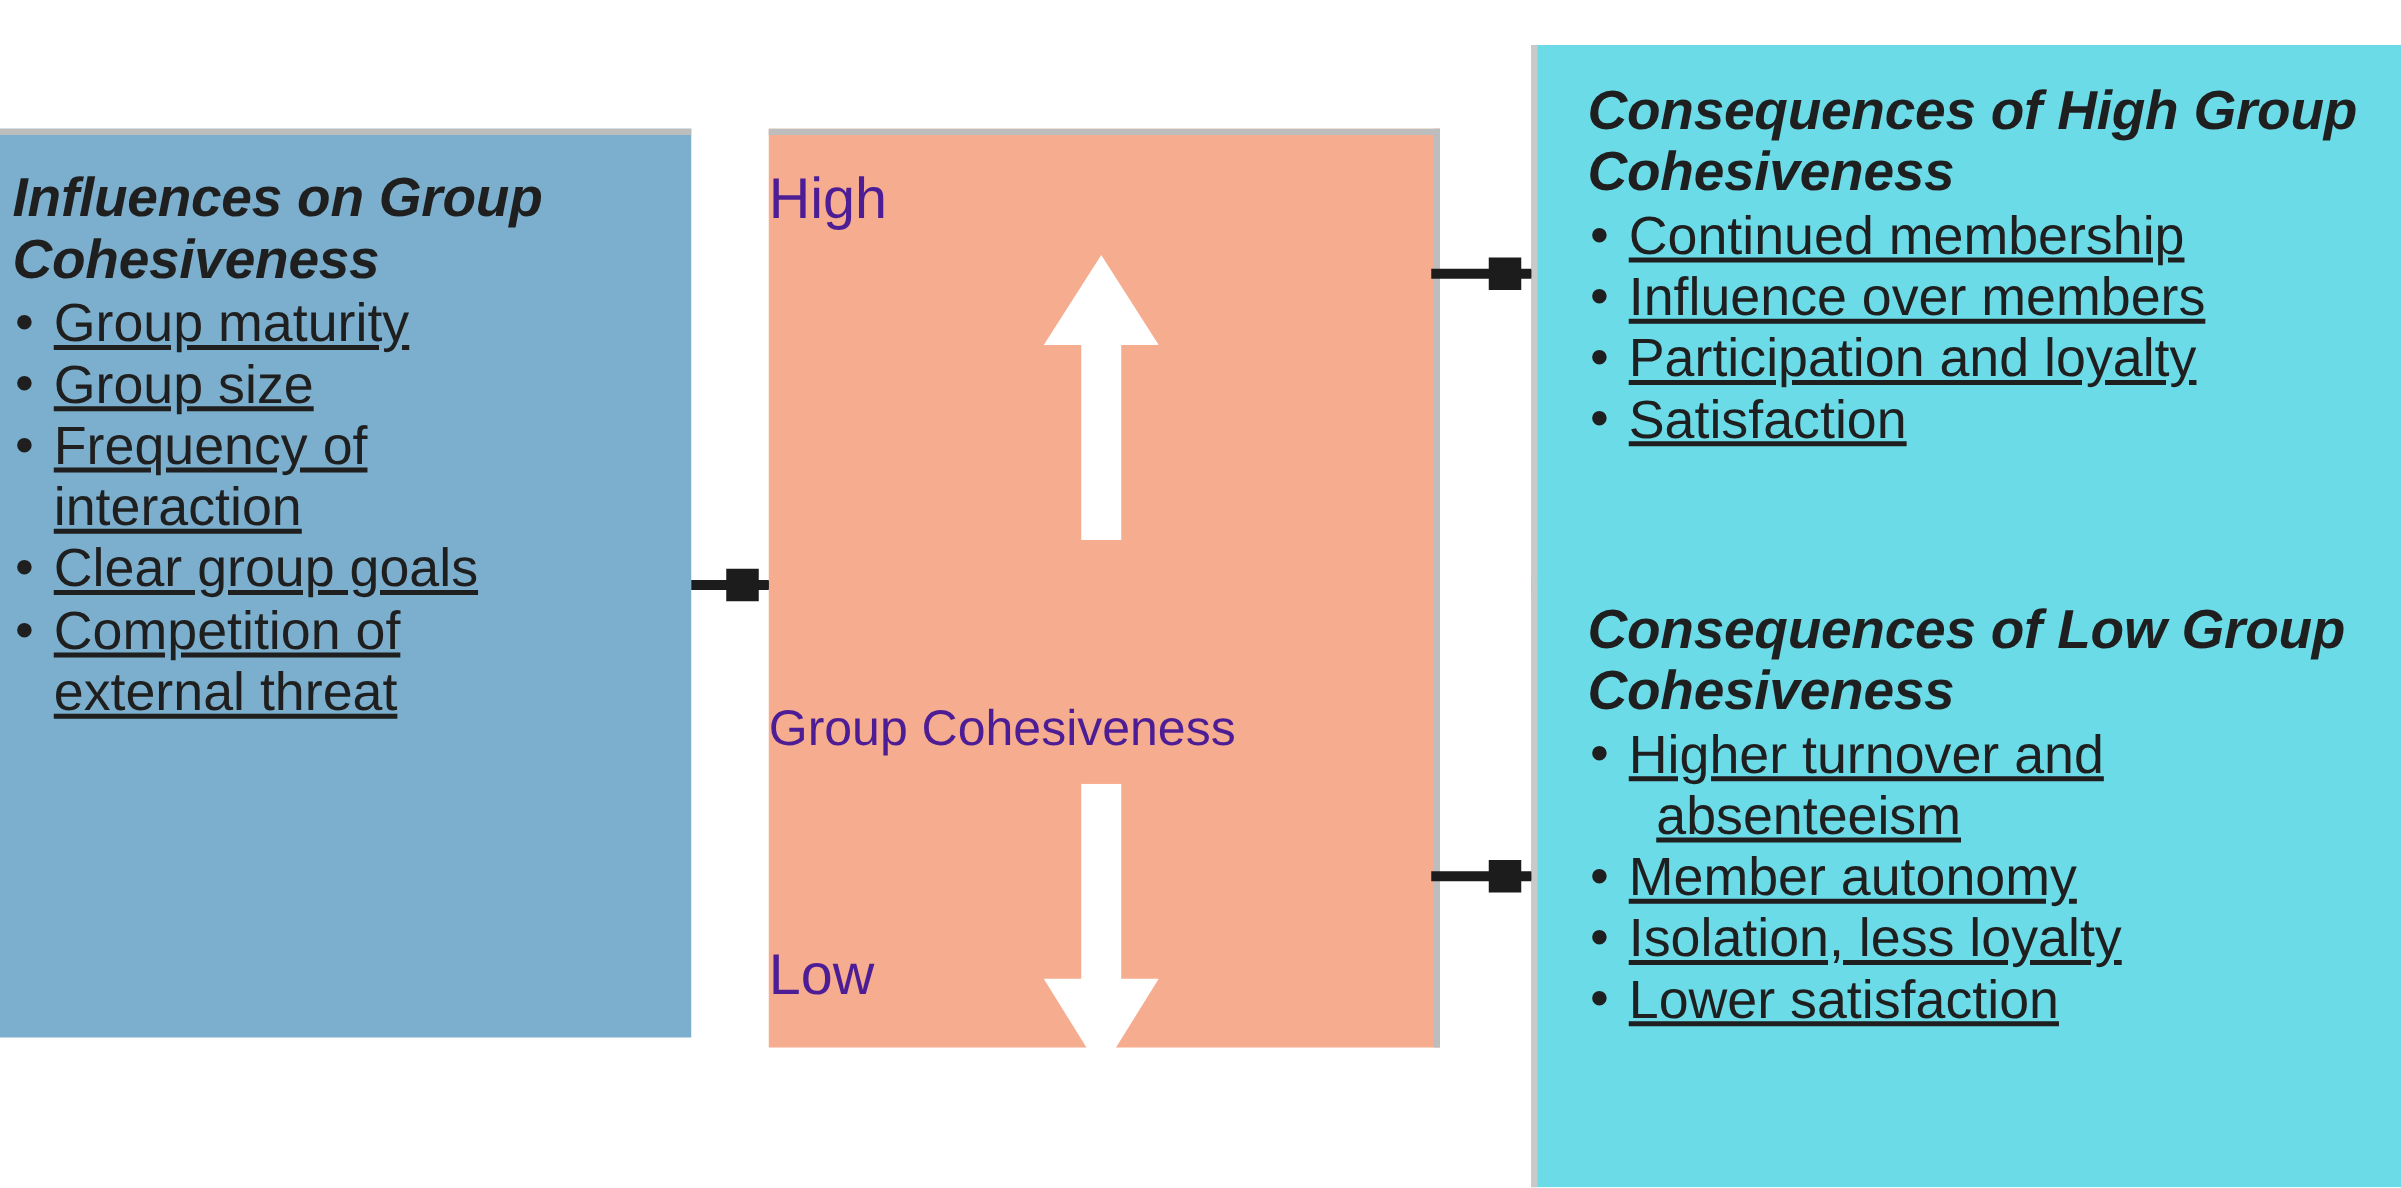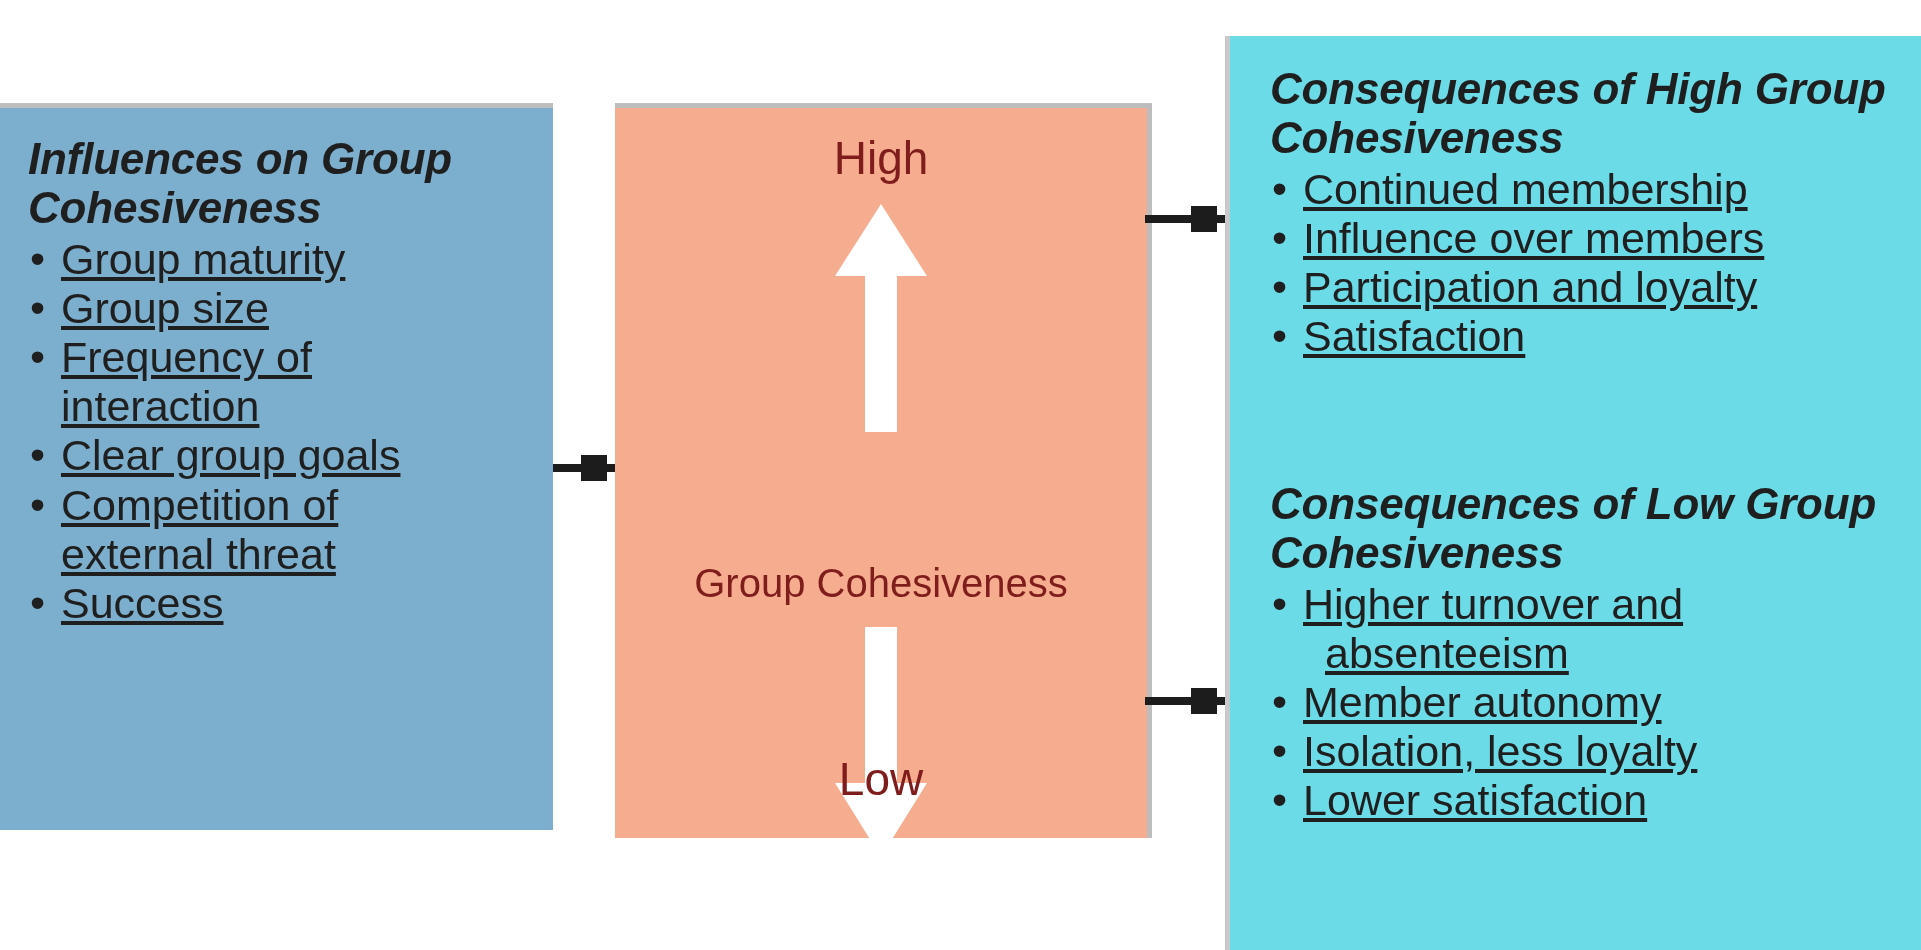--- a/index.html
+++ b/index.html
@@ -58,37 +58,37 @@
     line-height: 1.145;
   }
   .bullet-list li .wrap2 { display: block; }
 
   
   #influences {
     left: 0px;
     top: 103px;
     width: 553px;
     height: 727px;
-    padding: 26px 16px 0 28px;
+    padding: 26px 16px 0 10px;
   }
 
   
   #cohesiveness {
     left: 615px;
     top: 103px;
     width: 537px;
     height: 735px;
   }
   .center-label {
     position: absolute;
     width: 100%;
-    text-align: center;
+    text-align: left;
     font-size: 46px;
     line-height: 1;
-    color: #7f1d1d;
+    color: #4c1d95;
   }
   #label-high { top: 27px; }
   #label-low  { top: 648px; }
   #label-core {
     top: 455px;
     font-size: 40px;
   }
 
   
   .dbl-arrow {
@@ -167,23 +167,20 @@
         <span>Frequency of</span>
         <span class="wrap2">interaction</span>
       </li>
       <li>
         <span>Clear group goals</span>
       </li>
       <li>
         <span>Competition of</span>
         <span class="wrap2">external threat</span>
       </li>
-      <li>
-        <span>Success</span>
-      </li>
     </ul>
   </div>
 
   <div id="cohesiveness" class="panel panel-orange">
     <div id="label-high" class="center-label">High</div>
 
     <svg id="arrow-up" class="dbl-arrow" viewBox="0 0 92 228" preserveAspectRatio="none">
       <polygon points="46,0 92,72 62,72 62,228 30,228 30,72 0,72" fill="#ffffff"></polygon>
     </svg>
 

